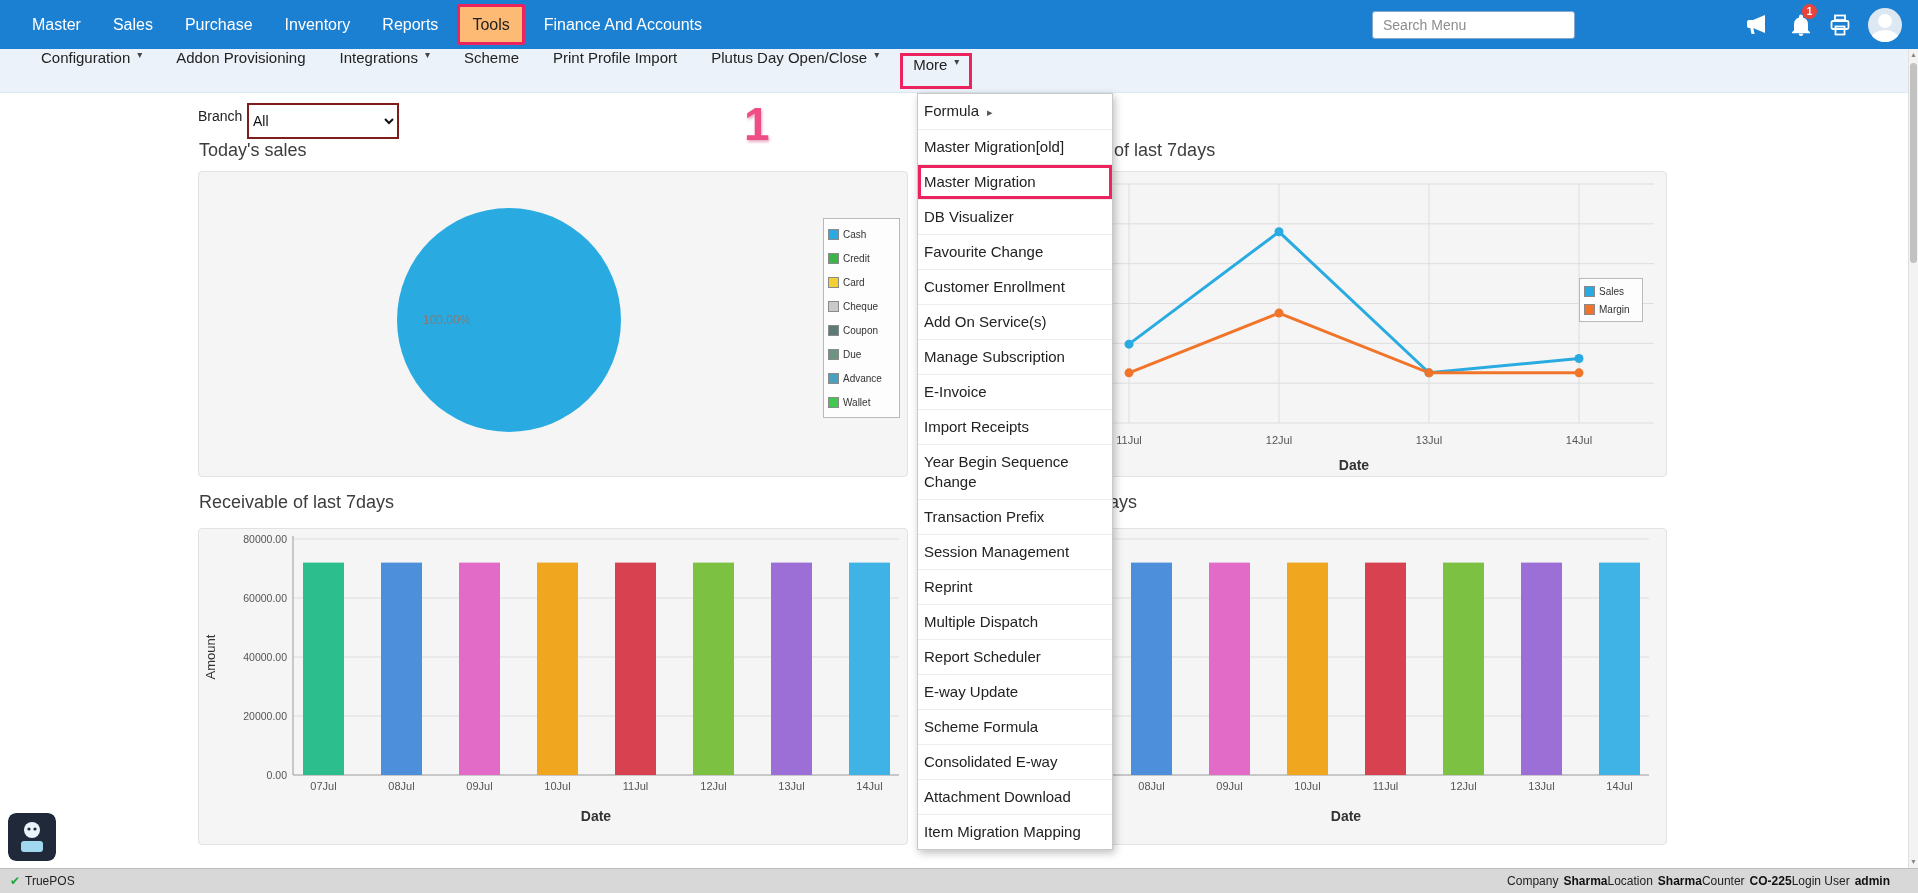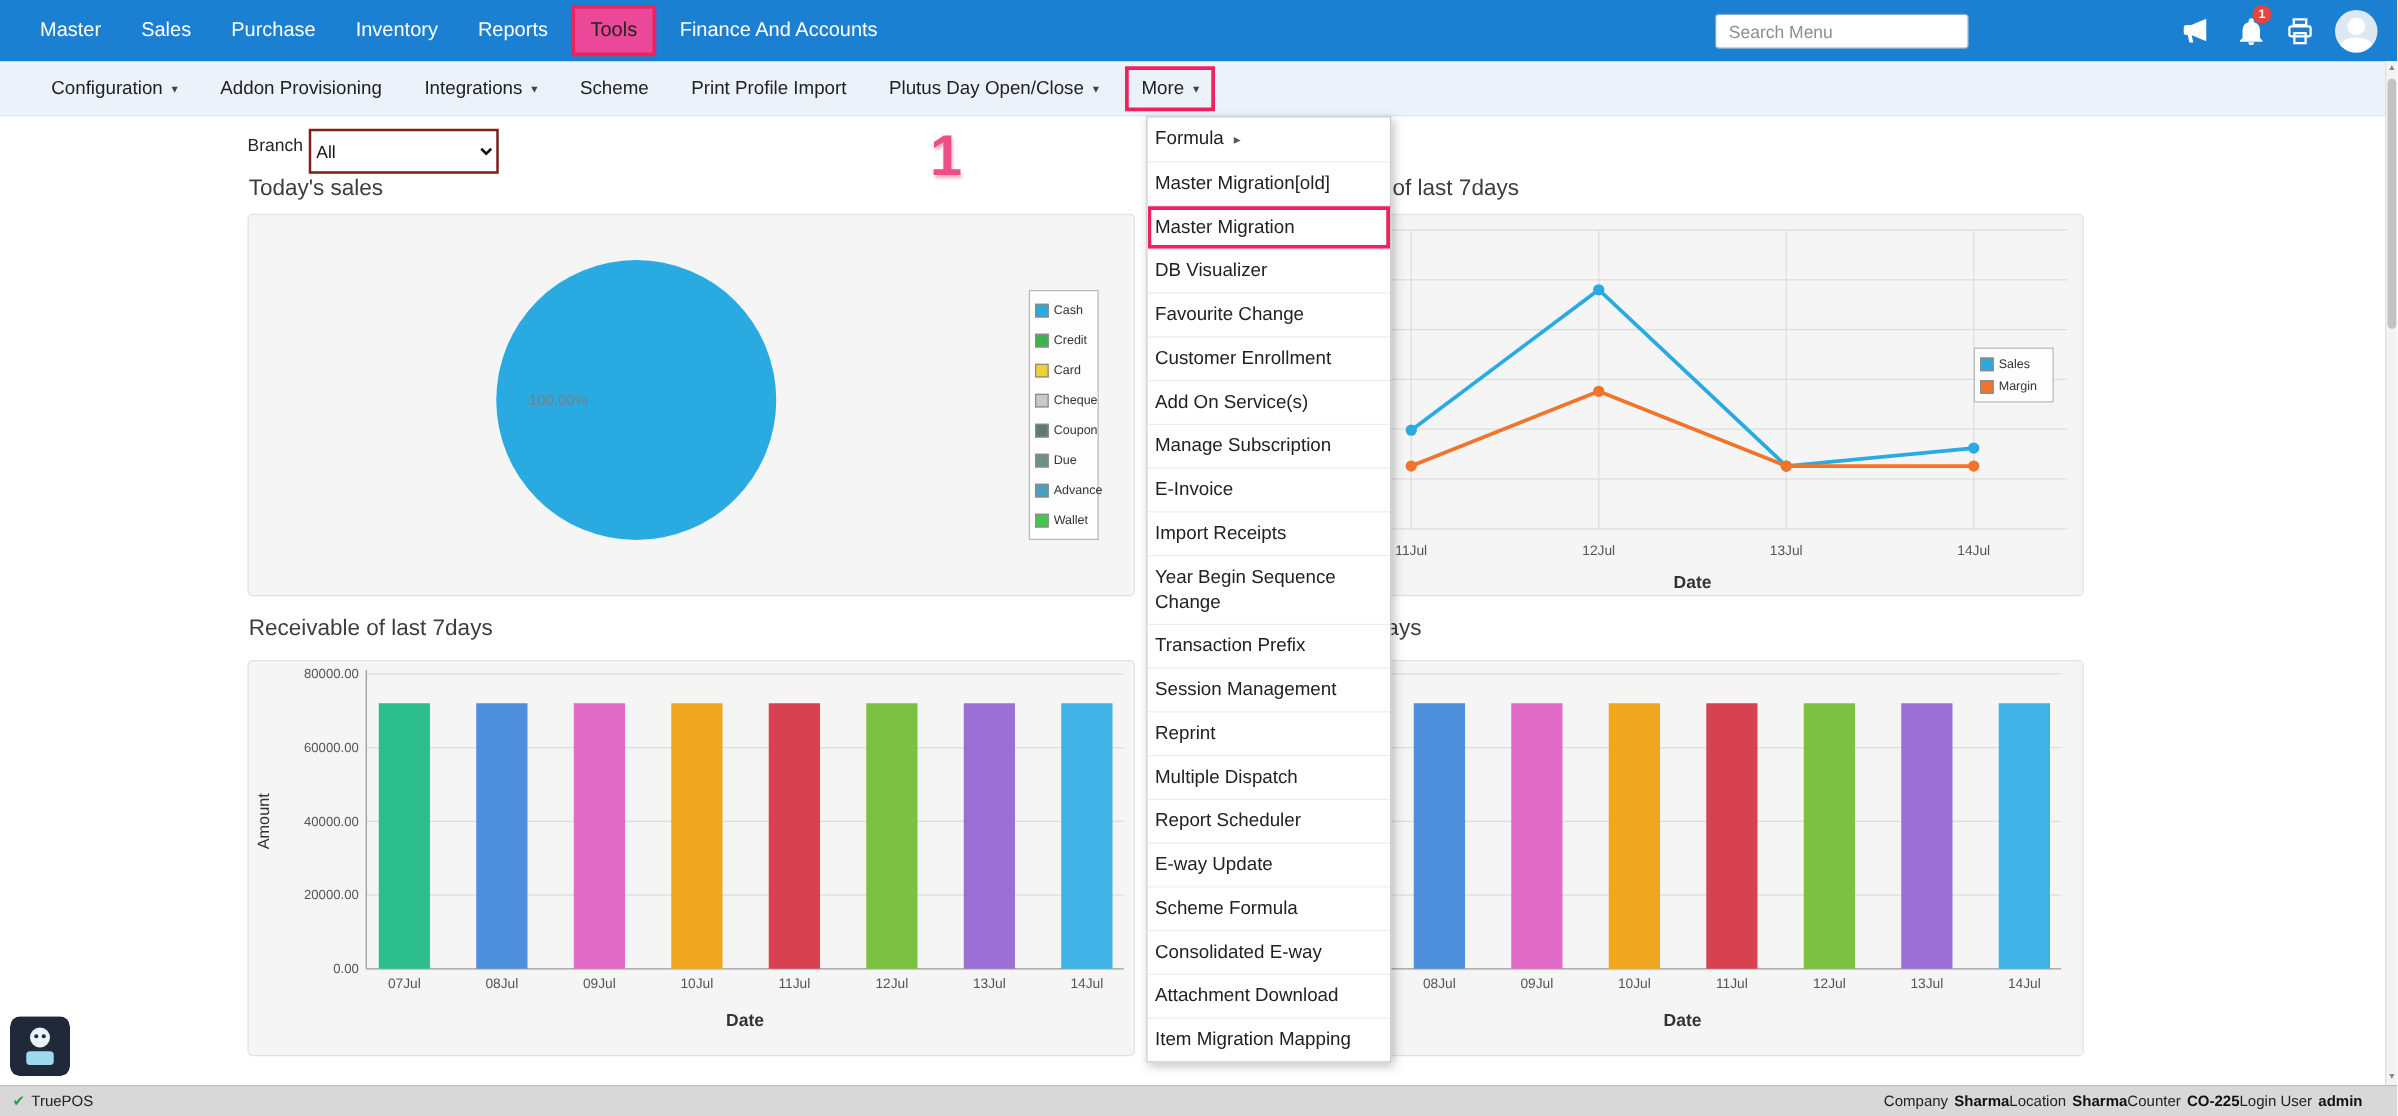--- a/index.html
+++ b/index.html
@@ -4,53 +4,53 @@
 <style>
   *{margin:0;padding:0;box-sizing:border-box}
   :root{--hl:#ed2360;--brand:#1b7fd2}
   body{font-family:"Liberation Sans",sans-serif;width:1918px;height:893px;overflow:hidden;background:#fff}
   .app{position:relative;width:1918px;height:893px;background:#fff;overflow:hidden}
 
   
   .topbar{position:absolute;left:0;top:0;width:1918px;height:49px;background:var(--brand);z-index:20;display:flex;align-items:center}
   .topnav{display:flex;align-items:center;height:100%;padding-left:16px}
   .nav-item{color:#fff;font-size:16px;font-weight:400;padding:0 16px;height:100%;display:flex;align-items:center;cursor:pointer;white-space:nowrap}
-  .nav-item.hl-box{background:#ec4899;color:#222;border:3px solid var(--hl);height:41px;margin:0 3px;padding:0 12px;border-radius:2px}
+  .nav-item.hl-box{background:#fdba74;color:#222;border:3px solid var(--hl);height:41px;margin:0 3px;padding:0 12px;border-radius:2px}
   .search{position:absolute;left:1372px;top:11px;width:203px;height:28px;border:1px solid #86a9cb;border-radius:3px;padding:0 10px;font-size:14px;color:#333;font-family:inherit;outline:none}
   .search::placeholder{color:#8d8d8d}
   .ticon{position:absolute;top:13px;width:24px;height:24px;cursor:pointer}
   .ticon svg{width:100%;height:100%;display:block}
   .megaphone{left:1745px}
   .bell{left:1789px}
   .printer{left:1828px}
   .badge{position:absolute;left:1802px;top:4px;min-width:15px;height:15px;border-radius:8px;background:#e8443a;color:#fff;font-size:10px;font-weight:700;display:flex;align-items:center;justify-content:center;padding:0 3px;z-index:22}
   .avatar{position:absolute;left:1868px;top:8px;width:34px;height:34px;border-radius:50%;background:#dde8f2;overflow:hidden;cursor:pointer}
   .avatar .head{position:absolute;left:10px;top:6px;width:14px;height:14px;border-radius:50%;background:#fff}
   .avatar .torso{position:absolute;left:3px;top:22px;width:28px;height:18px;border-radius:50%;background:#fff}
 
   
   .menubar{position:absolute;left:0;top:49px;width:1918px;height:44px;background:#ecf2f9;border-bottom:1px solid #dfe7f0;display:flex;align-items:center;padding-left:24px;z-index:10}
-  .menu-item{font-size:15px;color:#222;padding:0 17px;height:100%;display:flex;align-items:center;cursor:pointer;white-space:nowrap}
+  .menu-item{font-size:15px;color:#222;padding:0 17px;height:100%;display:flex;cursor:pointer;white-space:nowrap}
   .menu-item .caret{margin-left:7px;font-size:10px;color:#444}
   .menu-item.hl-box{border:3px solid var(--hl);height:36px;padding:0 10px;margin:0 4px}
 
   
   .content{position:absolute;left:0;top:93px;width:1918px;height:775px;background:#fff}
   .branch-label{position:absolute;left:198px;top:15px;font-size:14px;color:#222}
   .branch-select{position:absolute;left:247px;top:10px;width:152px;height:36px;font-size:14px;font-family:Liberation Sans, sans-serif;border:2px solid #7f1d1d;background:#fff;color:#111}
   .ctitle{position:absolute;font-size:18px;font-weight:500;color:#3d3d3d;white-space:nowrap}
   .t1{left:199px;top:47px}.t2{left:966px;top:47px}.t3{left:199px;top:399px}.t4{left:966px;top:399px}
   .panel{position:absolute;background:#f5f5f5;border:1px solid #e2e2e2;border-radius:4px}
   .p1{left:198px;top:78px;width:710px;height:306px}
   .p2{left:948px;top:78px;width:719px;height:306px}
   .p3{left:198px;top:435px;width:710px;height:317px}
   .p4{left:948px;top:435px;width:719px;height:317px}
   .panel svg{position:absolute;left:0;top:0}
   .legend{position:absolute;background:#fdfdfd;border:1px solid #b9b9b9;padding:3px 4px;z-index:3}
-  .pie-legend{left:624px;top:60px;width:56px}
+  .pie-legend{left:624px;top:46px;width:77px}
   .line-legend{left:630px;top:106px;width:64px}
   .lg-row{display:flex;align-items:center;gap:4px;height:24px}
   .line-legend .lg-row{height:18px}
   .lg-sw{width:11px;height:11px;border:1px solid #8a8a8a;flex:none}
   .lg-lb{font-size:10px;color:#333;white-space:nowrap}
   .step-one{position:absolute;left:744px;top:4px;font-size:46px;font-weight:800;color:#ee4d86;z-index:45;text-shadow:1px 2px 3px rgba(190,20,90,.35)}
 
   
   .dropdown{position:absolute;left:917px;top:93px;width:196px;background:#fff;border:1px solid #c9c9c9;box-shadow:2px 3px 8px rgba(0,0,0,.25);z-index:40}
   .dd-item{font-size:15px;color:#222;padding:7px 6px;border-bottom:1px solid #ededed;line-height:20px;cursor:pointer}

